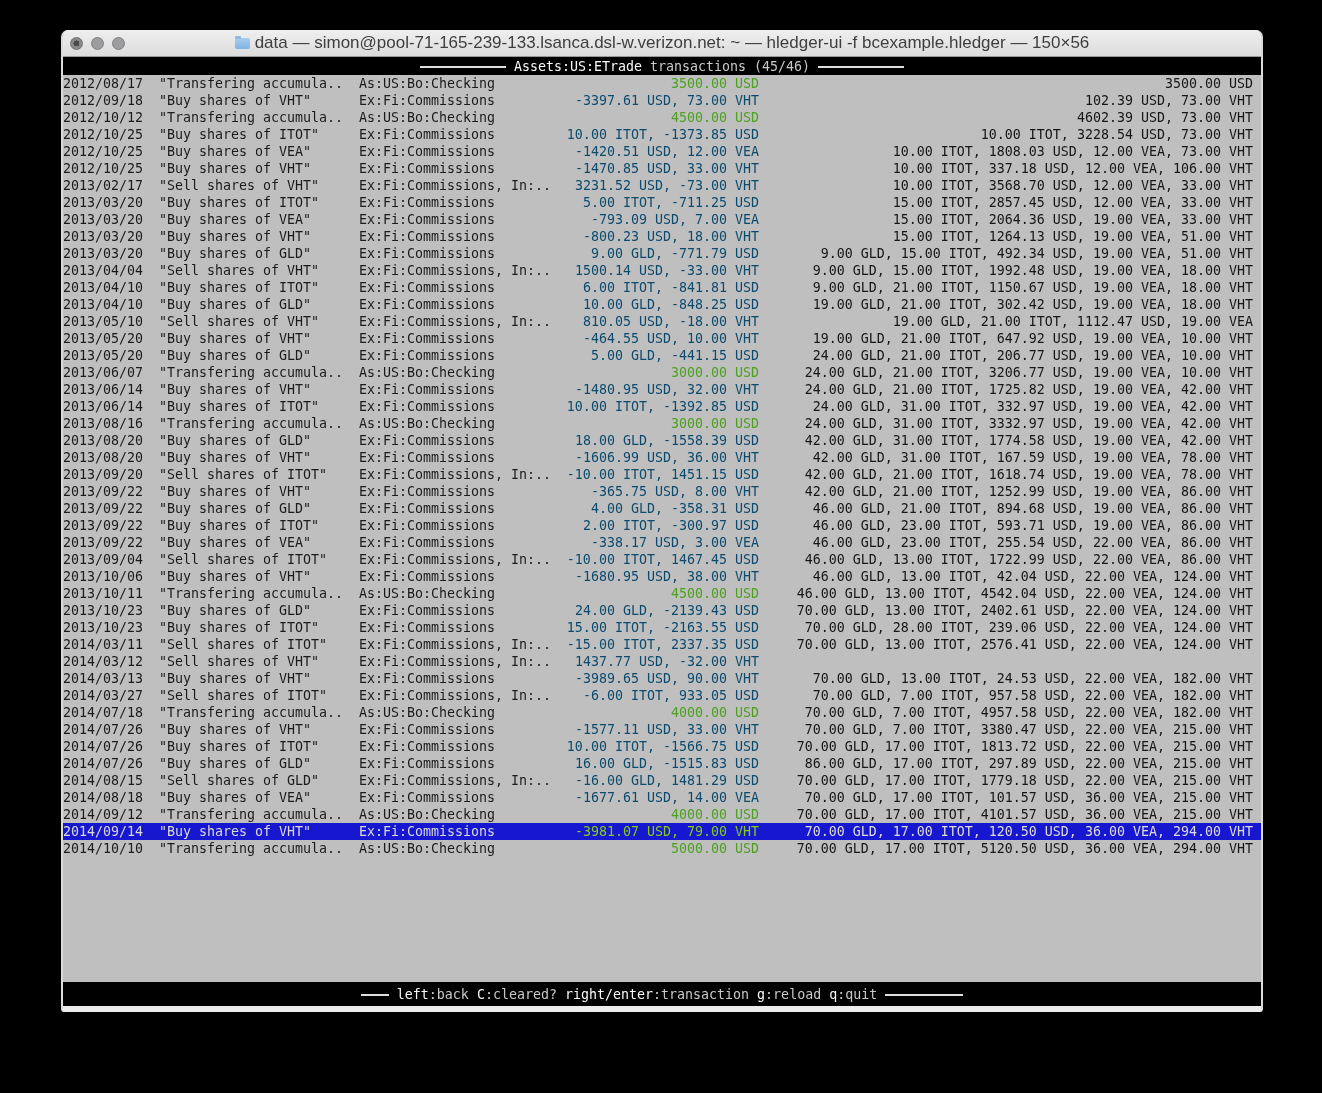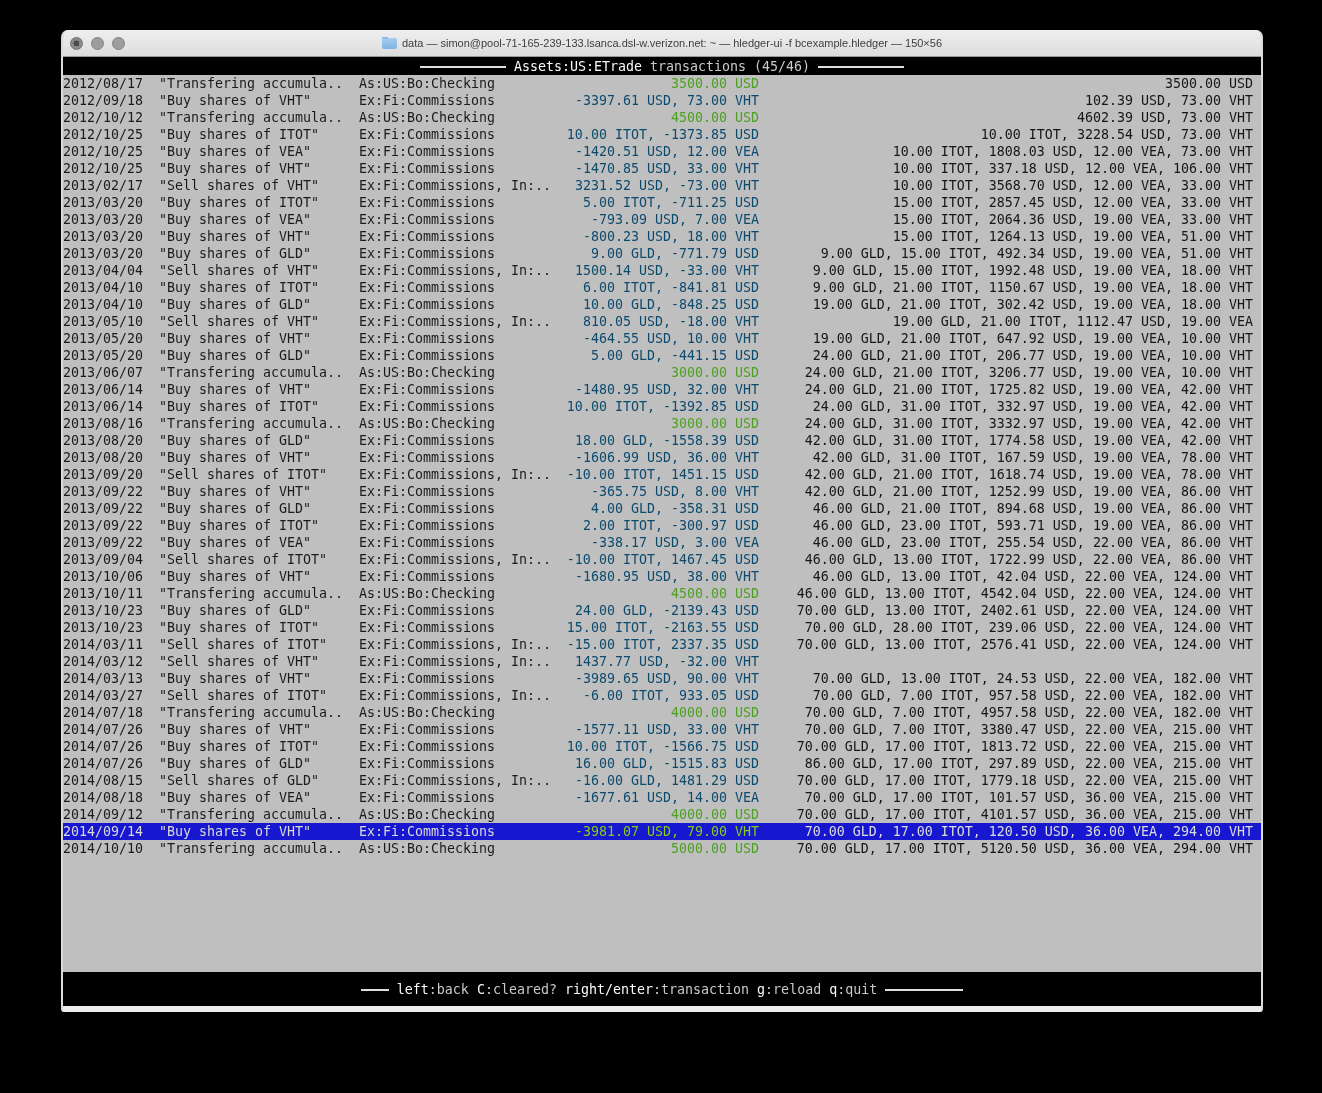--- a/index.html
+++ b/index.html
@@ -27,21 +27,21 @@
     position:relative;
     display:flex;align-items:center;
   }
   .traffic-lights{position:absolute;left:7px;top:0;height:26px;display:flex;align-items:center;gap:8px;}
   .tl{width:13px;height:13px;border-radius:50%;display:inline-block;box-sizing:border-box;}
   .tl.close{background:radial-gradient(circle at 50% 50%, #4c4c4c 0 3px, #8a8a8a 3px);border:1px solid #6f6f6f;}
   .tl.min,.tl.zoom{background:#9d9da0;border:1px solid #818184;}
   .titletext{
     flex:1;text-align:center;
     font-family:"Liberation Sans", sans-serif;
-    font-size:11px;color:#3e3e3e;
+    font-size:17px;color:#3e3e3e;
     white-space:nowrap;overflow:hidden;
     display:flex;align-items:center;justify-content:center;gap:5px;
   }
   .folder-icon{
     display:inline-block;width:15px;height:11px;position:relative;
     background:linear-gradient(#a8cdf0,#7fb2e2);
     border-radius:2px;
     vertical-align:middle;flex:none;
   }
   .folder-icon::before{
@@ -56,21 +56,21 @@
     color:#1b1b1b;
   }
   .bar{
     flex:none;
     background:#000;
     color:#ededed;
     display:flex;align-items:center;justify-content:center;
     white-space:nowrap;
   }
   .bar.top{height:18px;}
-  .bar.bottom{height:34px;}
+  .bar.bottom{height:24px;}
   .hline{display:inline-block;height:2px;background:#dedede;margin-top:1px;flex:none;}
   .hl-85{width:86px;}
   .hl-28{width:28px;}
   .hl-78{width:78px;}
   .bar-text{padding:0 8px;}
   .bar b{font-weight:normal;color:#fafafa;}
   .bar .dim{color:#c9c9c9;}
   .rows{flex:none;}
   .filler{flex:1;background:#bfbfbf;}
   .row{

